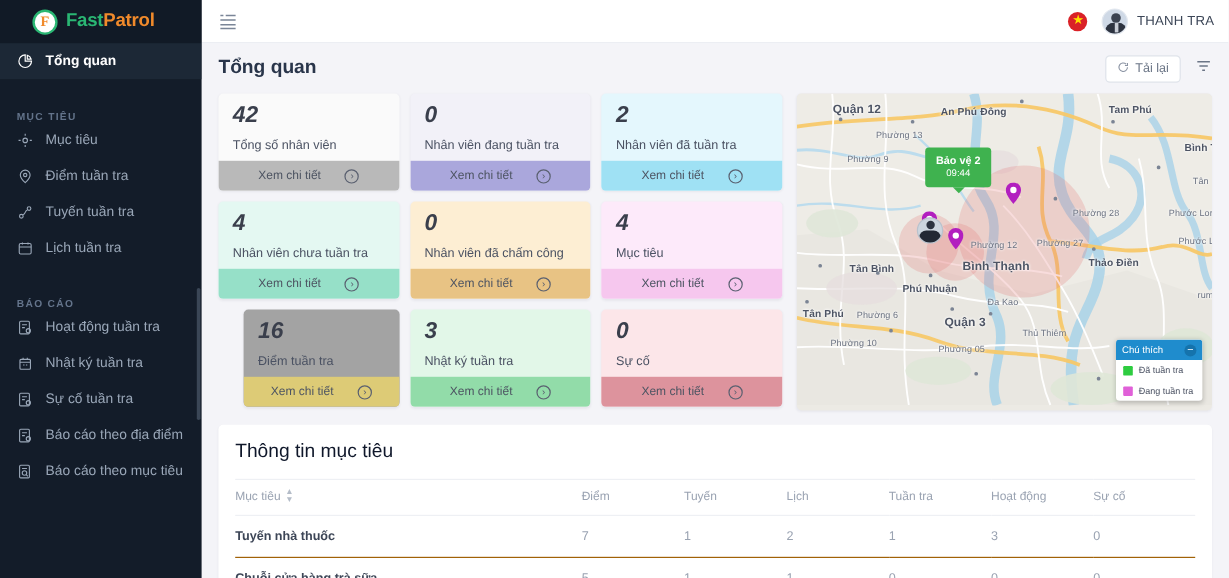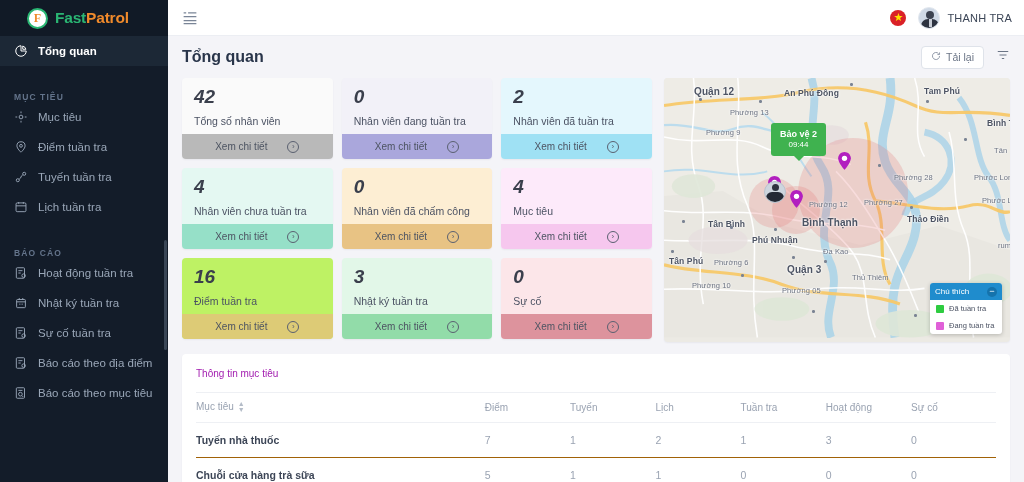--- a/index.html
+++ b/index.html
@@ -191,21 +191,21 @@
     font-size: 7.5px; color: #4b5263;
   }
   .sw { width: 8px; height: 8px; border-radius: 1px; flex: 0 0 8px; }
 
   
   .panel {
     background: #fff; border-radius: 4px; margin-top: 12px;
     box-shadow: 0 1px 2px rgba(30,40,60,.06);
     padding: 0 14px;
   }
-  .panel-title { font-size: 10px; color: #a21caf; padding: 14px 0 13px; }
+  .panel-title { font-size: 16px; color: #0f172a; padding: 14px 0 13px; }
   table { width: 100%; border-collapse: collapse; }
   th {
     text-align: left; font-size: 10px; font-weight: normal; color: #9aa3b2;
     padding: 8px 0; border-top: 1px solid #eef0f4; border-bottom: 1px solid #eef0f4;
   }
   td { font-size: 10.5px; padding: 11px 0; border-bottom: 1px solid #a16207; }
   td.name { color: #3d4657; font-weight: bold; }
   td.val { color: #9aa3b2; }
   .sort-ico { display: inline-block; margin-left: 4px; color: #b4bcc8; font-size: 7px; line-height: .9; vertical-align: middle;}
   .c-name { width: 300px; }
@@ -433,21 +433,21 @@
           <div class="card" style="background: rgb(253, 234, 250);">
             <div class="card-body">
                 <div class="card-num">4</div>
                 <div class="card-lbl">Mục tiêu</div>
               </div>
             <div class="card-foot" style="background: rgb(246, 199, 238);">
                 <span>Xem chi tiết</span>
                 <span class="arrow-circ">›</span>
               </div>
           </div>
-          <div class="card" style="background: #bef264;">
+          <div class="card" style="background: #a3a3a3; margin-left: 21px;">
             <div class="card-body">
                 <div class="card-num">16</div>
                 <div class="card-lbl">Điểm tuần tra</div>
               </div>
             <div class="card-foot" style="background: rgb(221, 203, 118);">
                 <span>Xem chi tiết</span>
                 <span class="arrow-circ">›</span>
               </div>
           </div>
           <div class="card" style="background: rgb(226, 247, 232);">

